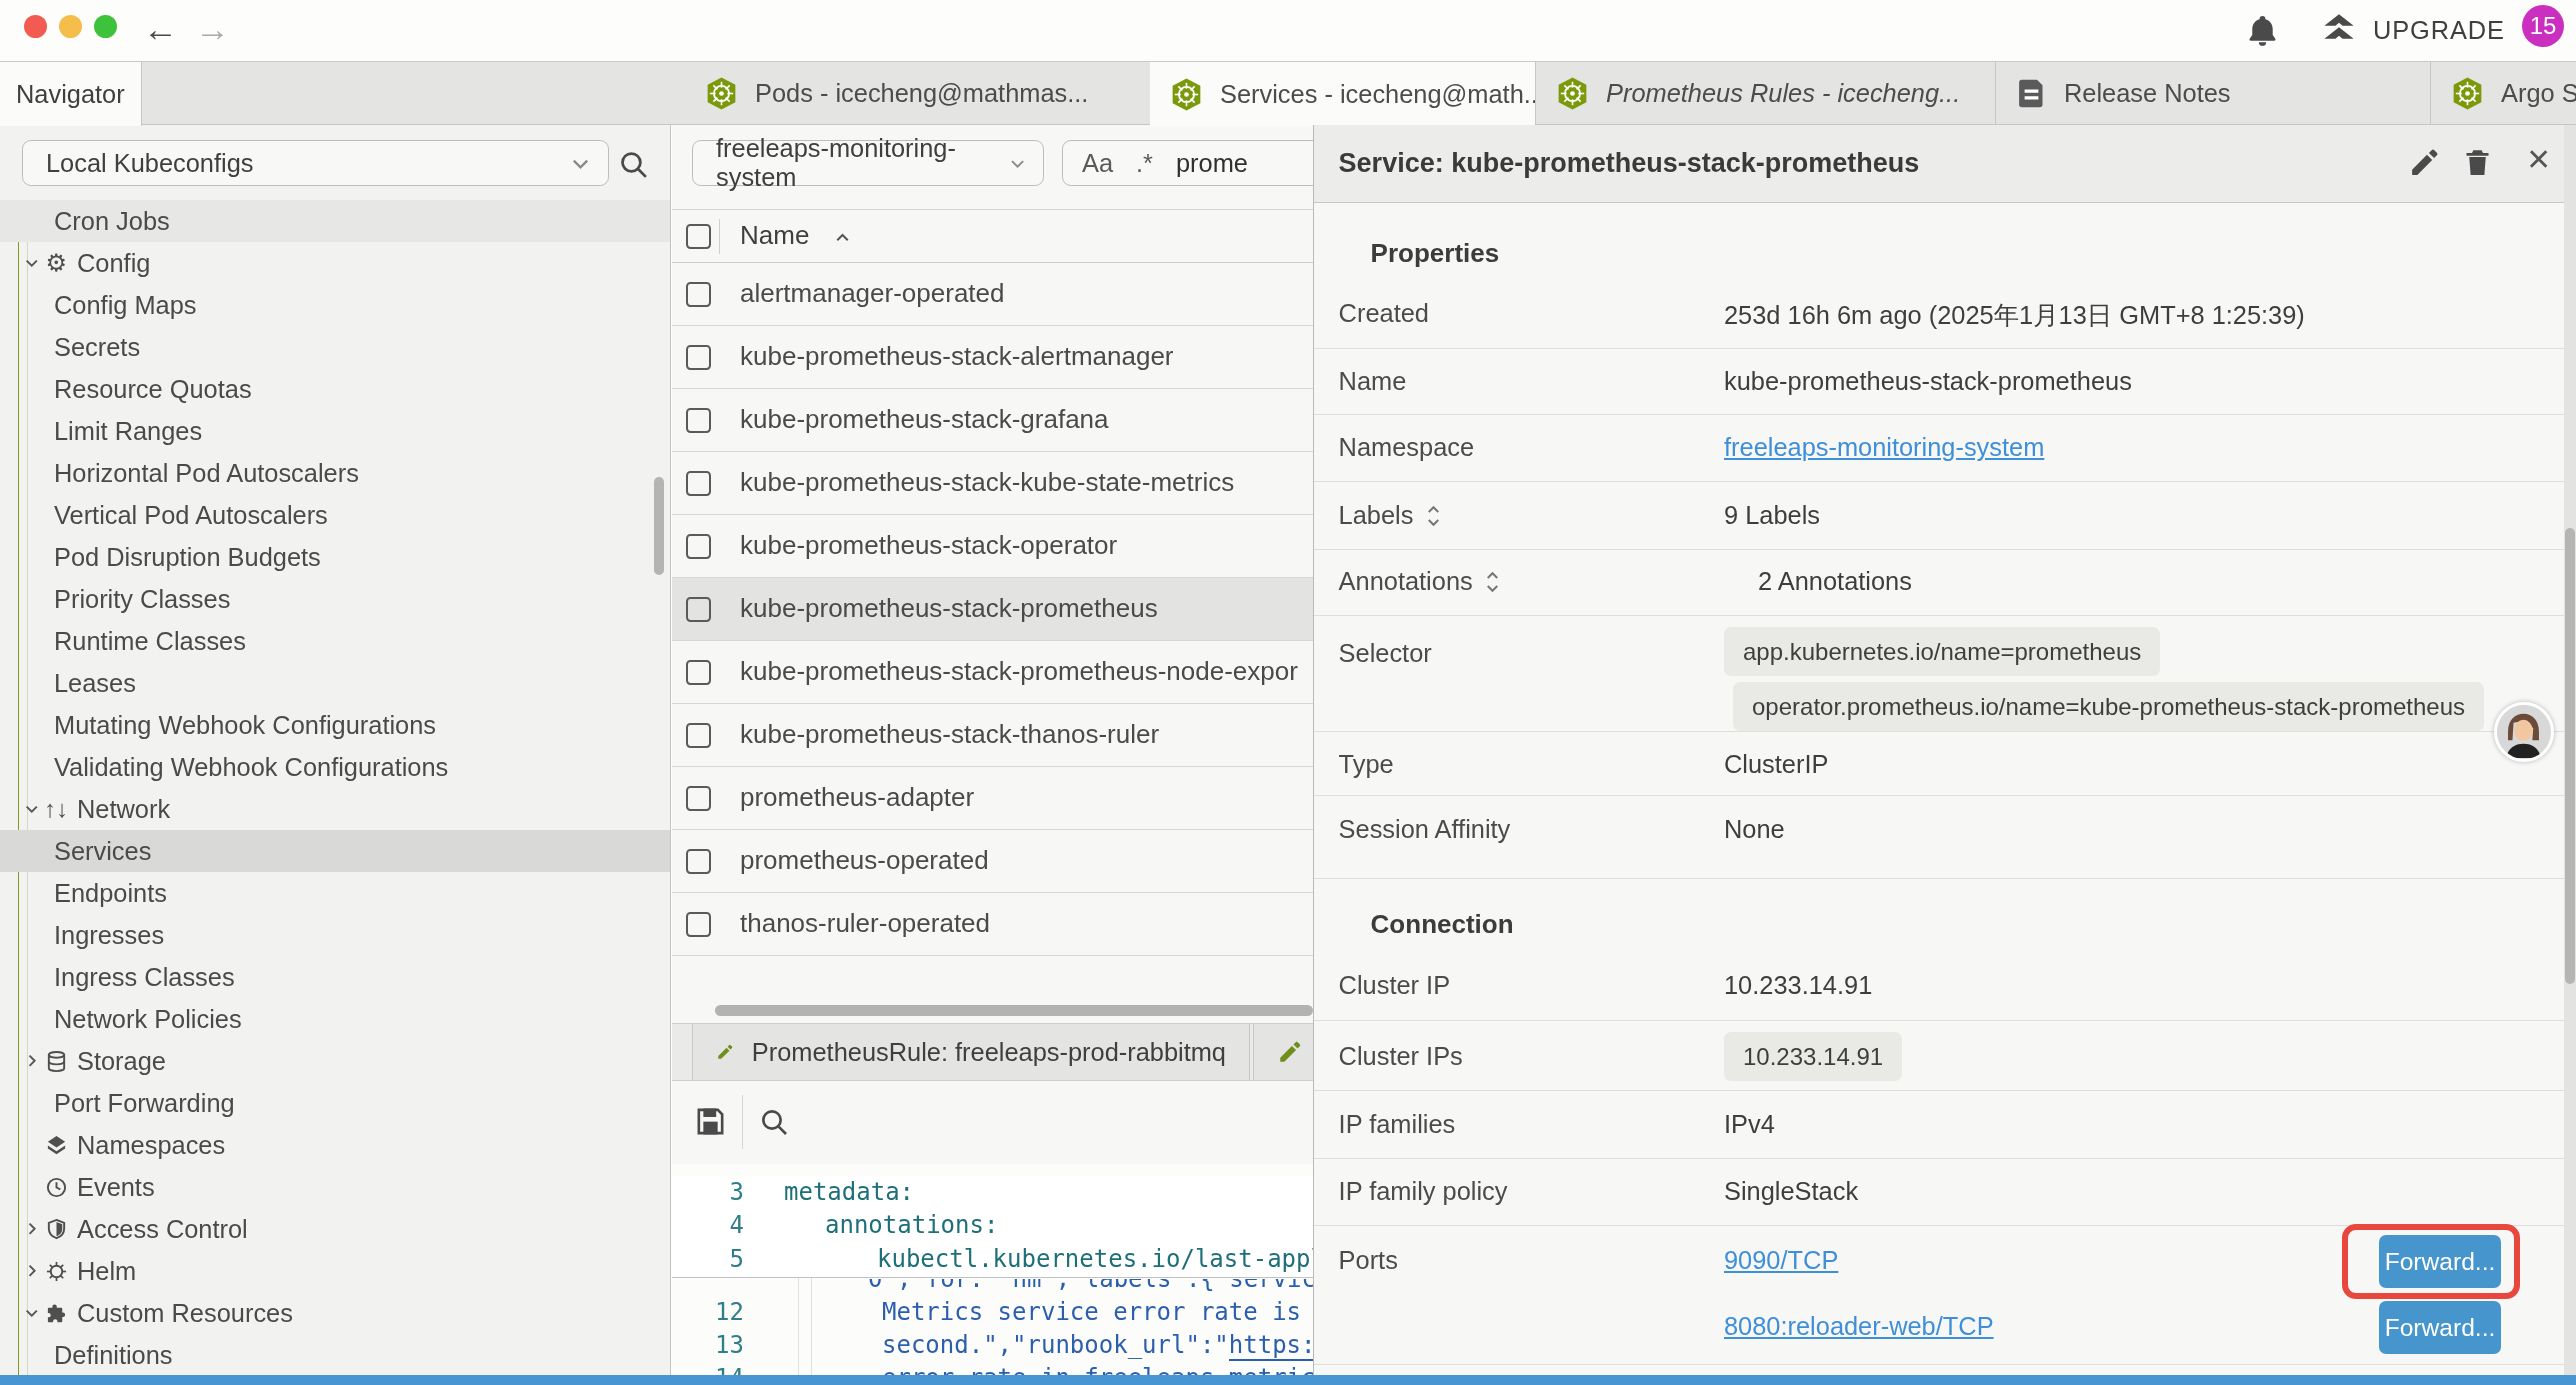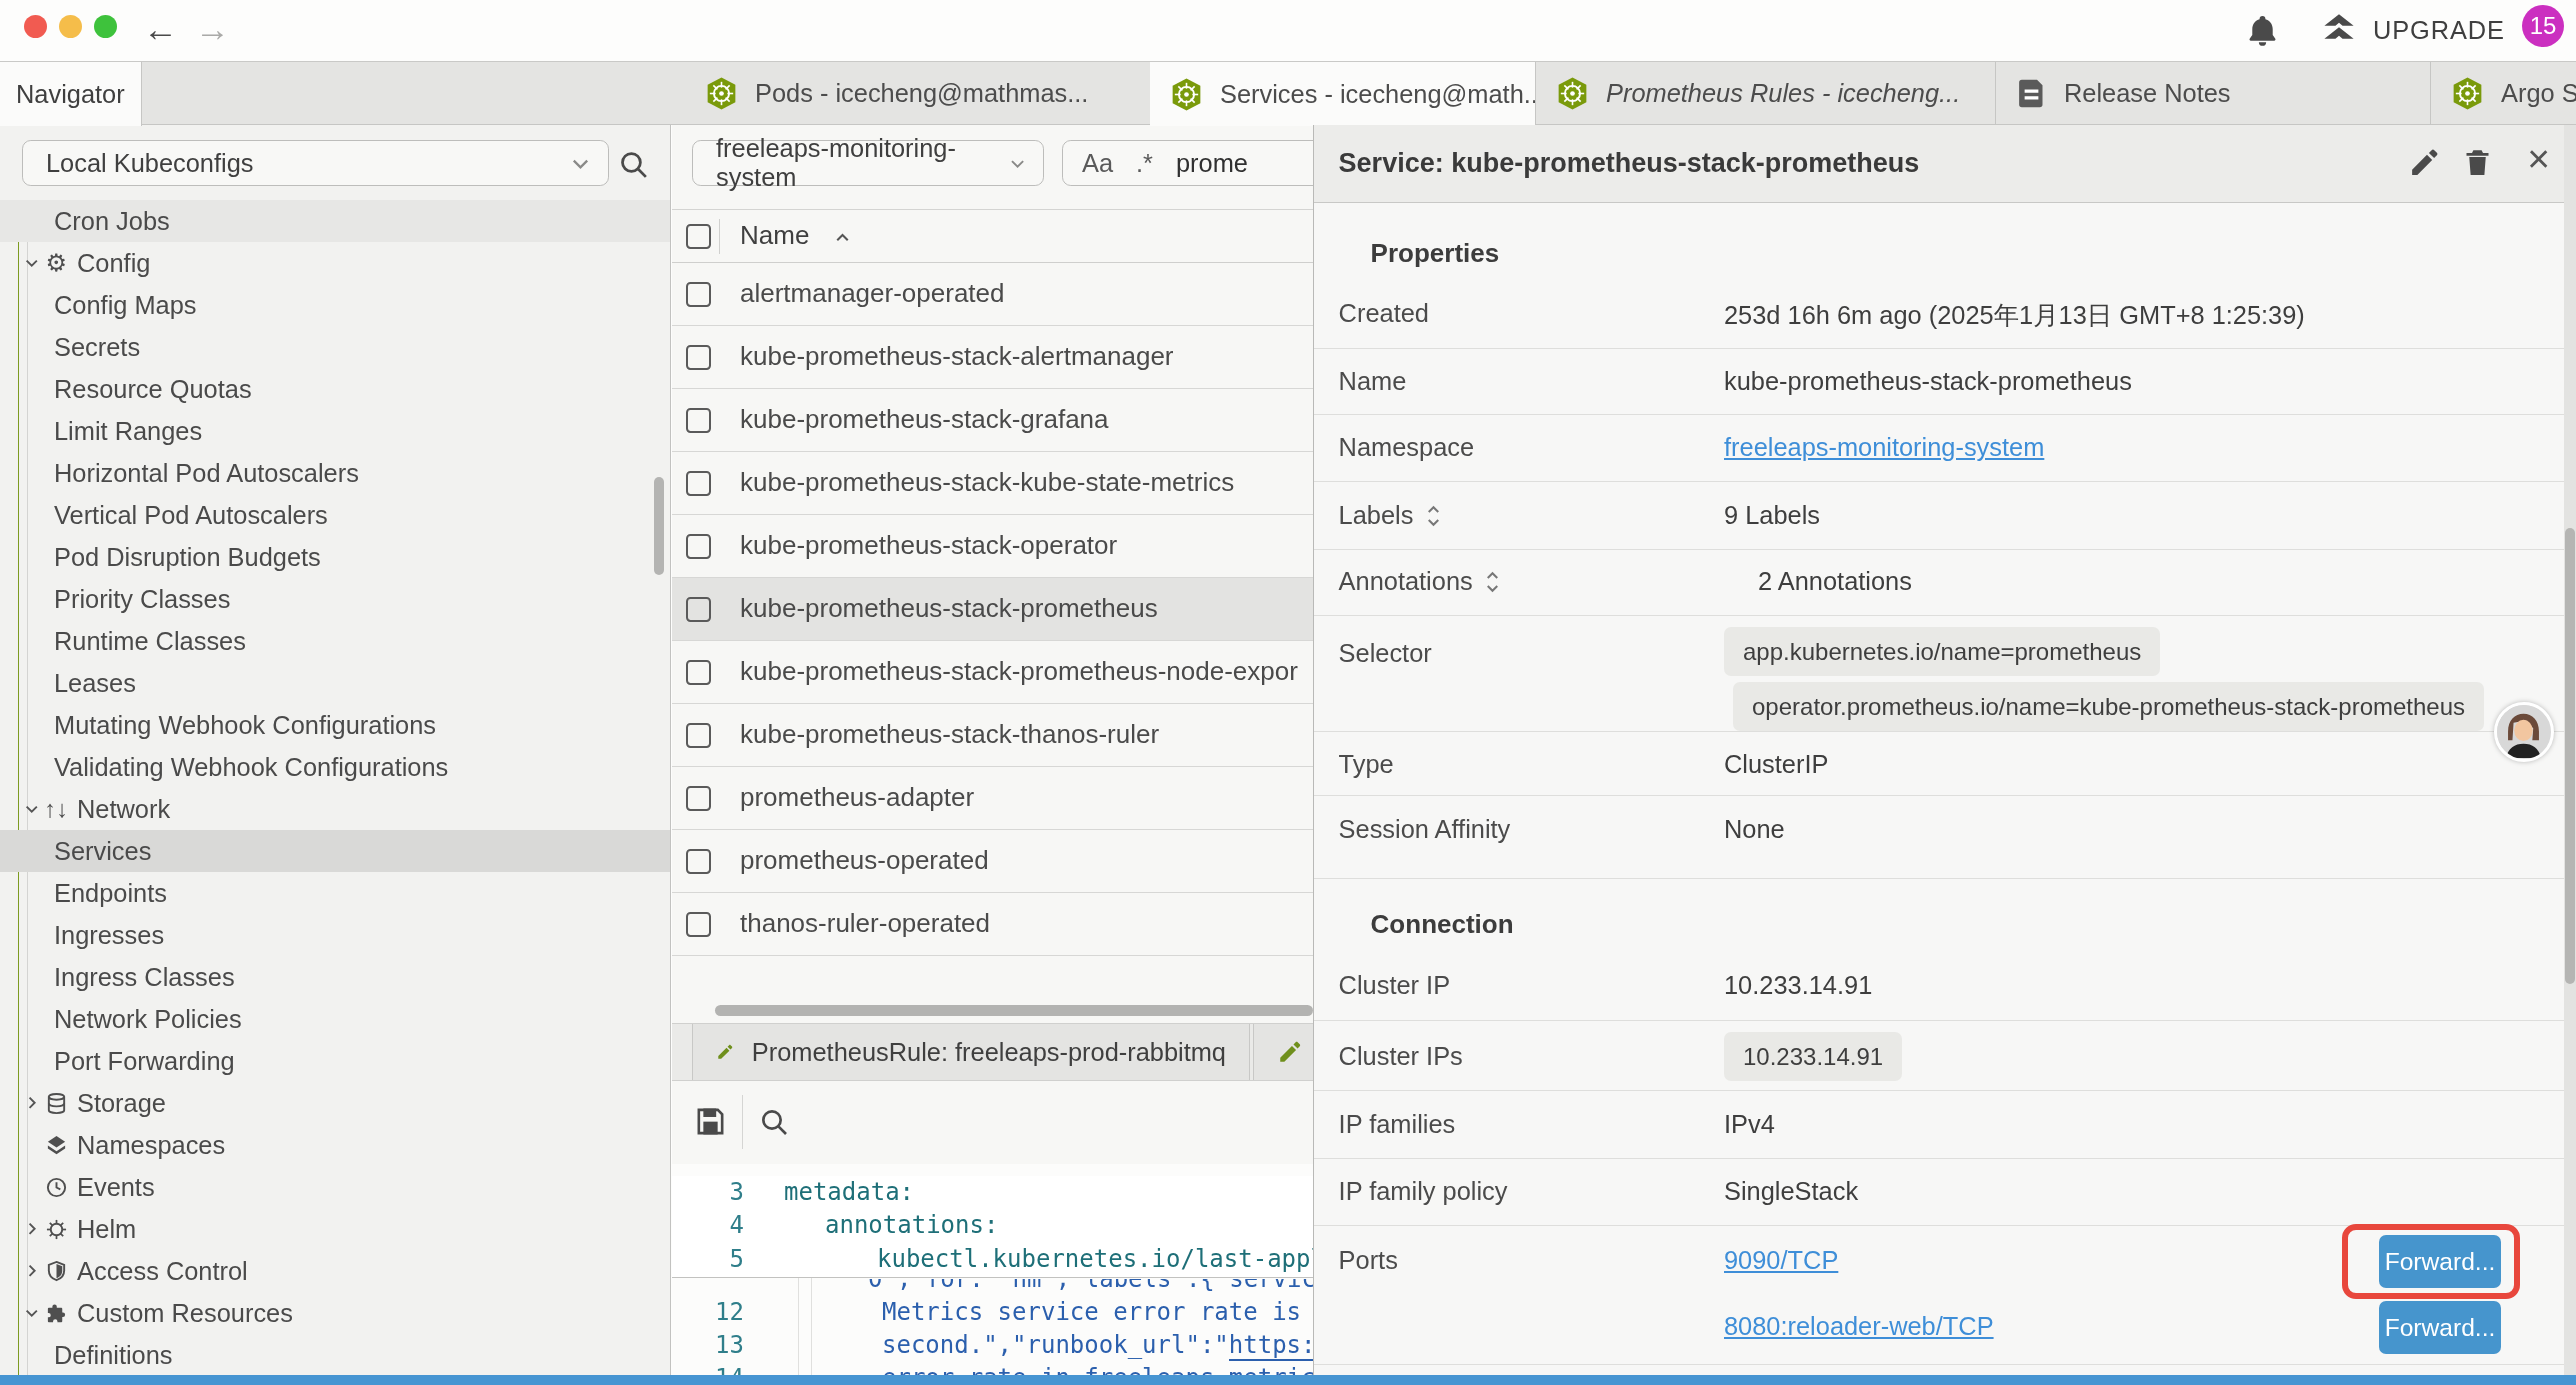--- a/index.html
+++ b/index.html
@@ -299,54 +299,68 @@
     <div class="ti">
         <span class="lbl2">Ingresses</span>
       </div>
     <div class="ti">
         <span class="lbl2">Ingress Classes</span>
       </div>
     <div class="ti">
         <span class="lbl2">Network Policies</span>
       </div>
     <div class="ti">
-        <span class="lbl2">Port Forwarding</span>
-      </div>
-    <div class="ti">
       <span class="chev">
           <svg width="17.5" height="17.5" viewBox="0 0 24 24" fill="none" stroke="#555" stroke-width="2.6">
             <polyline points="9,5 16,12 9,19"></polyline>
           </svg>
         </span>
       <span class="gic">
           <svg width="23" height="23" viewBox="0 0 24 24" fill="none" stroke="#4f4f4f" stroke-width="2">
             <ellipse cx="12" cy="5" rx="8" ry="3"></ellipse>
             <path d="M4 5v7c0 1.7 3.6 3 8 3s8-1.3 8-3V5"></path>
             <path d="M4 12v7c0 1.7 3.6 3 8 3s8-1.3 8-3v-7"></path>
           </svg>
         </span>
       <span class="lblg">Storage</span>
     </div>
     <div class="ti">
+        <span class="lbl2">Port Forwarding</span>
+      </div>
+    <div class="ti">
       <span class="gic">
           <svg width="23" height="23" viewBox="0 0 24 24" fill="#4f4f4f">
             <polygon points="12,2 21,8 12,14 3,8"></polygon>
             <path d="M3 12l9 6 9-6v3l-9 6-9-6z"></path>
           </svg>
         </span>
       <span class="lblg">Namespaces</span>
     </div>
     <div class="ti">
       <span class="gic">
           <svg width="23" height="23" viewBox="0 0 24 24" fill="none" stroke="#4f4f4f" stroke-width="2">
             <circle cx="12" cy="12" r="9"></circle>
             <polyline points="12,6.5 12,12 16,14"></polyline>
           </svg>
         </span>
       <span class="lblg">Events</span>
+    </div>
+    <div class="ti">
+      <span class="chev">
+          <svg width="17.5" height="17.5" viewBox="0 0 24 24" fill="none" stroke="#555" stroke-width="2.6">
+            <polyline points="9,5 16,12 9,19"></polyline>
+          </svg>
+        </span>
+      <span class="gic">
+          <svg width="23" height="23" viewBox="0 0 24 24">
+            <path d="M12 2l8 3v6c0 5-3.4 8.6-8 10-4.6-1.4-8-5-8-10V5z" fill="none" stroke="#4f4f4f" stroke-width="2"></path>
+            <path d="M12 4.2l6 2.2v4.8c0 3.8-2.5 6.6-6 7.8z" fill="#4f4f4f"></path>
+          </svg>
+        </span>
+      <span class="lblg">Access Control</span>
     </div>
     <div class="ti">
       <span class="chev">
           <svg width="17.5" height="17.5" viewBox="0 0 24 24" fill="none" stroke="#555" stroke-width="2.6">
             <polyline points="9,5 16,12 9,19"></polyline>
           </svg>
         </span>
       <span class="gic">
           <svg width="23" height="23" viewBox="0 0 24 24" fill="none" stroke="#4f4f4f" stroke-width="2">
             <circle cx="12" cy="12" r="6"></circle>
@@ -356,34 +370,20 @@
               <line x1="2" y1="12" x2="6" y2="12"></line>
               <line x1="18" y1="12" x2="22" y2="12"></line>
               <line x1="5" y1="5" x2="7.8" y2="7.8"></line>
               <line x1="16.2" y1="16.2" x2="19" y2="19"></line>
               <line x1="19" y1="5" x2="16.2" y2="7.8"></line>
               <line x1="5" y1="19" x2="7.8" y2="16.2"></line>
             </g>
           </svg>
         </span>
       <span class="lblg">Helm</span>
-    </div>
-    <div class="ti">
-      <span class="chev">
-          <svg width="17.5" height="17.5" viewBox="0 0 24 24" fill="none" stroke="#555" stroke-width="2.6">
-            <polyline points="9,5 16,12 9,19"></polyline>
-          </svg>
-        </span>
-      <span class="gic">
-          <svg width="23" height="23" viewBox="0 0 24 24">
-            <path d="M12 2l8 3v6c0 5-3.4 8.6-8 10-4.6-1.4-8-5-8-10V5z" fill="none" stroke="#4f4f4f" stroke-width="2"></path>
-            <path d="M12 4.2l6 2.2v4.8c0 3.8-2.5 6.6-6 7.8z" fill="#4f4f4f"></path>
-          </svg>
-        </span>
-      <span class="lblg">Access Control</span>
     </div>
     <div class="ti">
       <span class="chev">
           <svg width="17.5" height="17.5" viewBox="0 0 24 24" fill="none" stroke="#555" stroke-width="2.6">
             <polyline points="5,9 12,16 19,9"></polyline>
           </svg>
         </span>
       <span class="gic">
           <svg width="23" height="23" viewBox="0 0 24 24" fill="#4f4f4f">
             <path d="M10 2.5a2.3 2.3 0 0 1 2.3 2.3V6H17a1 1 0 0 1 1 1v4h.7a2.3 2.3 0 1 1 0 4.6H18V20a1 1 0 0 1-1 1h-4v-.7a2.3 2.3 0 1 0-4.6 0V21H4a1 1 0 0 1-1-1v-4h.7a2.3 2.3 0 1 0 0-4.6H3V7a1 1 0 0 1 1-1h3.7v-1.2A2.3 2.3 0 0 1 10 2.5z"></path>

